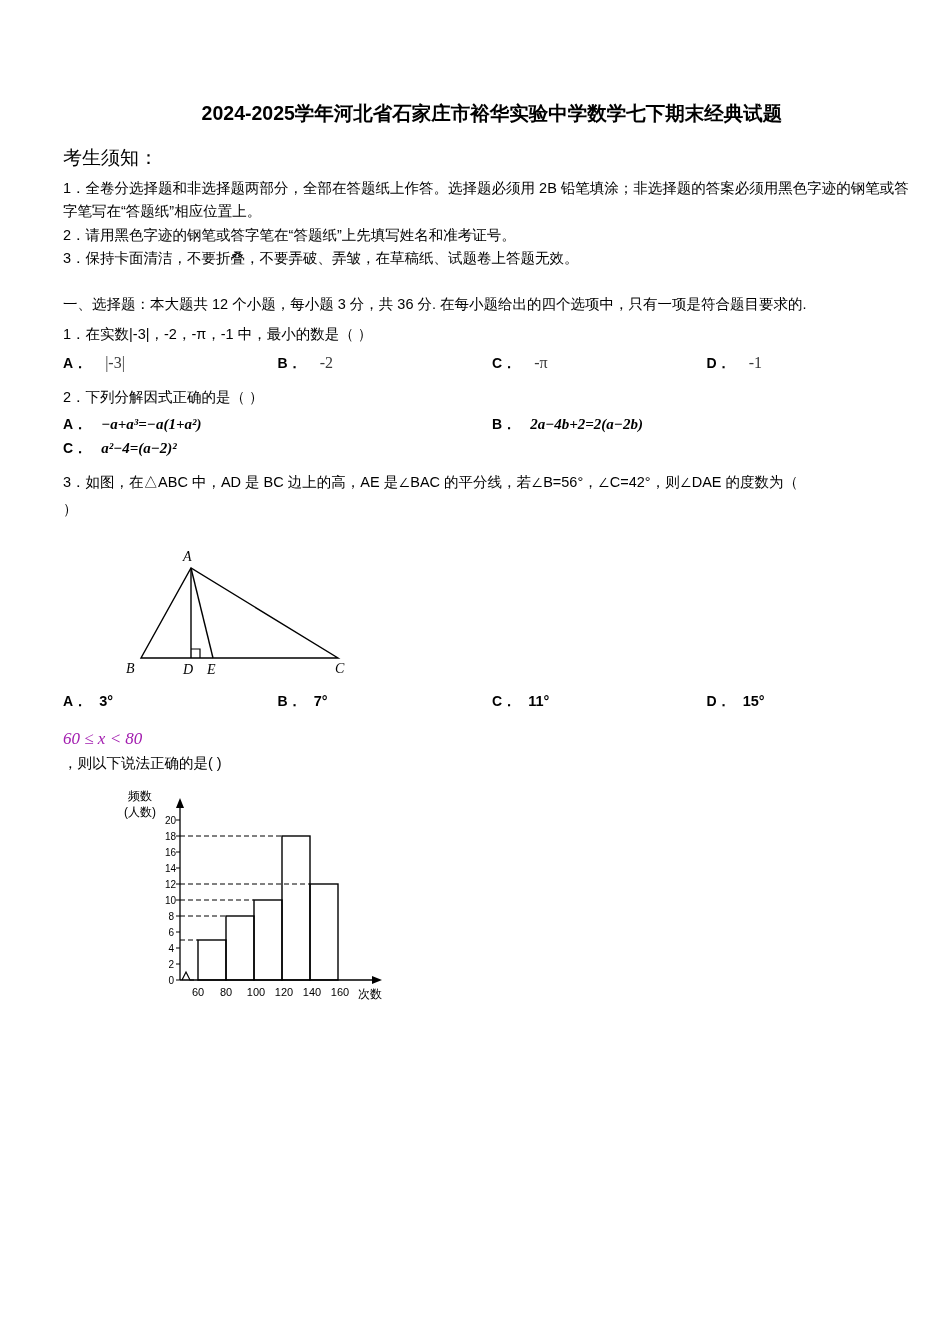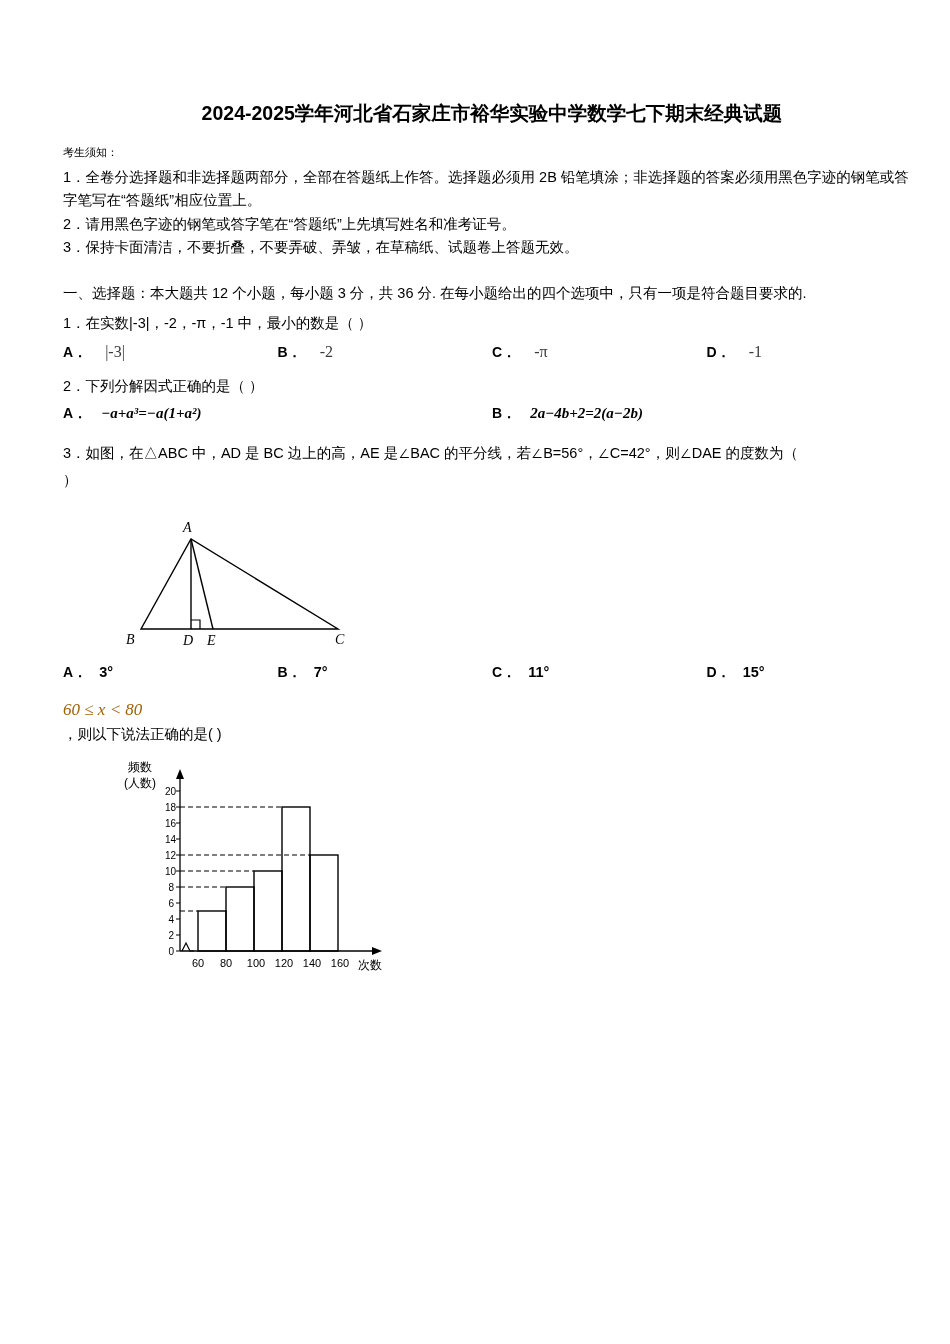--- a/index.html
+++ b/index.html
@@ -31,21 +31,21 @@
   h1.doc-title {
     font-family: "Liberation Sans", sans-serif;
     font-size: 19.5px;
     font-weight: bold;
     text-align: center;
     margin: 0 0 18px 0;
     letter-spacing: 0px;
   }
   .notice-head {
     font-family: "Liberation Sans", sans-serif;
-    font-size: 11px;
+    font-size: 19px;
     margin: 0 0 6px 0;
   }
   .notice-line {
     font-family: "Liberation Sans", sans-serif;
     font-size: 14.5px;
     line-height: 1.62;
     margin: 0;
   }
   .section-head {
     font-family: "Liberation Sans", sans-serif;
@@ -89,21 +89,21 @@
   .fig-tri {
     margin: 10px 0 6px 60px;
   }
   .fig-hist {
     margin: 8px 0 6px 55px;
   }
   .spacer-sm { height: 8px; }
   .formula-inline {
     font-family: "Liberation Serif", serif;
     font-size: 17px;
-    color: #a16207;
+    color: #a21caf;
     font-style: italic;
   }
 </style>
 </head>
 <body>
 
 <div class="page">
   <div class="content">
 
     <h1 class="doc-title">2024-2025学年河北省石家庄市裕华实验中学数学七下期末经典试题</h1>
@@ -146,20 +146,24 @@
       <div class="opt">
         <span class="opt-label">A．</span>
         <span class="math" style="margin-left:10px;font-style:italic;font-weight:bold;">−a+a³=−a(1+a²)</span>
       </div>
       <div class="opt">
         <span class="opt-label">B．</span>
         <span class="math" style="margin-left:10px;font-style:italic;font-weight:bold;">2a−4b+2=2(a−2b)</span>
       </div>
     </div>
     <div class="opts two">
+      <div class="opt">
+        <span class="opt-label">C．</span>
+        <span class="math" style="margin-left:10px;font-style:italic;font-weight:bold;">a²−4=(a−2)²</span>
+      </div>
     </div>
 
     <div class="spacer-sm"></div>
 
     <div class="q">
       <span>3．</span><span>如图，在△ABC 中，AD 是 BC 边上的高，AE 是∠BAC 的平分线，若∠B=56°，∠C=42°，则∠DAE 的度数为（</span>
     </div>
     <div class="q">）</div>
 
     <div class="fig-tri">

